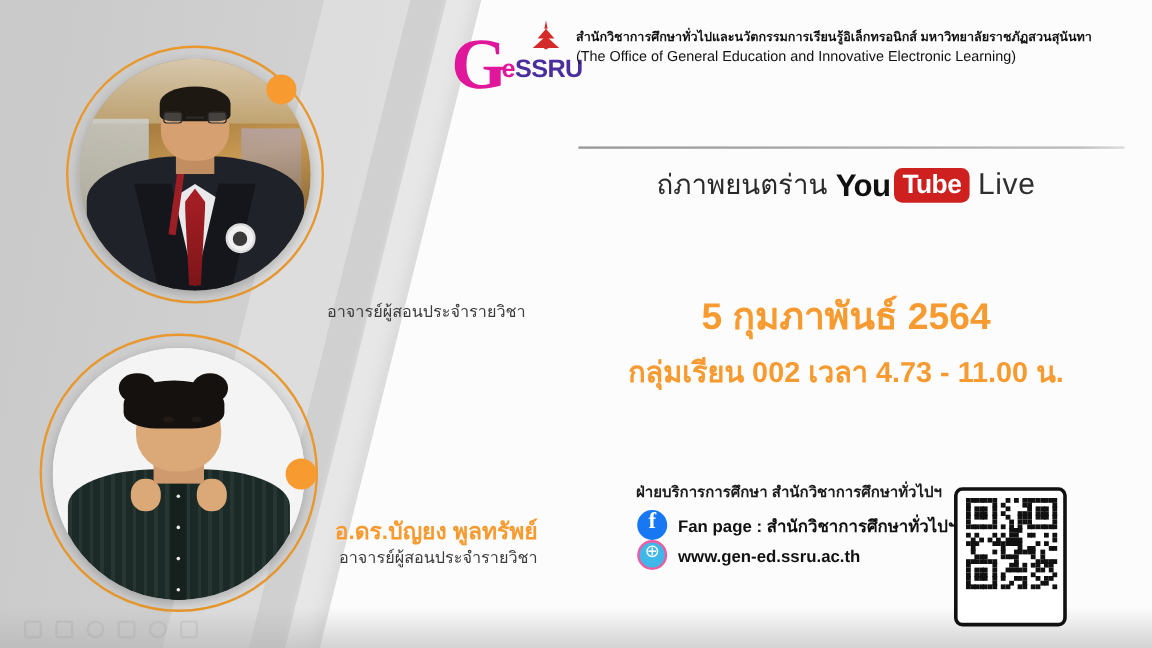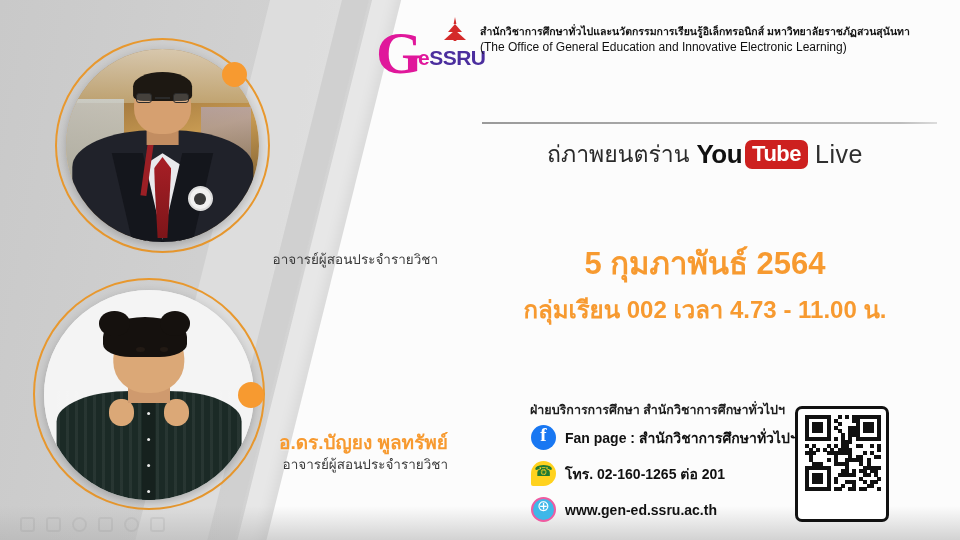--- a/index.html
+++ b/index.html
@@ -123,21 +123,21 @@
 
   .date-line { position:absolute; left:460px; top:238px; width:490px; text-align:center;
      font-size:31px; font-weight:bold; color:#F79A30; }
   .group-line { position:absolute; left:450px; top:290px; width:510px; text-align:center;
      font-size:24px; font-weight:bold; color:#F79A30; }
   .topic-line { position:absolute; left:450px; top:338px; width:510px; text-align:center;
      font-size:23px; font-weight:bold; color:#1c1c1c; }
 
   
   .dept { position:absolute; left:530px; top:400px; font-size:12.5px; color:#1c1c1c; font-weight:bold; }
-  .contacts { position:absolute; left:531px; top:425px; display:flex; flex-direction:column; gap:11px; }
+  .contacts { position:absolute; left:531px; top:425px; display:flex; flex-direction:column; }
   .crow { display:flex; align-items:center; gap:9px; }
   .crow .txt { font-size:14px; font-weight:bold; color:#111; white-space:nowrap; }
   .ic { width:25px; height:25px; flex:0 0 25px; position:relative; }
   .ic-fb { border-radius:50%; background:#1877F2; }
   .ic-fb::after { content:"f"; position:absolute; left:0; right:0; top:-1px; text-align:center;
      color:#fff; font-size:19px; font-weight:bold; font-family:"Liberation Serif",serif; }
   .ic-ph { background:#FFD21E; border-radius:50% 50% 50% 8%; }
   .ic-ph::after { content:"\260E"; position:absolute; left:0; right:0; top:1px; text-align:center;
      color:#1f7a33; font-size:15px; }
   .ic-web { border-radius:50%; background:#3FB7E8; border:2px solid #EF5BA1; }
@@ -254,24 +254,20 @@
 
 
   <div class="date-line">5 กุมภาพันธ์ 2564</div>
   <div class="group-line">กลุ่มเรียน 002 เวลา 4.73 - 11.00 น.</div>
 
   <div class="dept">ฝ่ายบริการการศึกษา สำนักวิชาการศึกษาทั่วไปฯ</div>
   <div class="contacts">
     <div class="crow">
       <span class="ic ic-fb"></span>
       <span class="txt">Fan page : สำนักวิชาการศึกษาทั่วไปฯ</span>
-    </div>
-    <div class="crow">
-      <span class="ic ic-ph"></span>
-      <span class="txt">โทร. 02-160-1265 ต่อ 201</span>
     </div>
     <div class="crow">
       <span class="ic ic-web"></span>
       <span class="txt">www.gen-ed.ssru.ac.th</span>
     </div>
   </div>
 
   <div class="qr-box">
     <div class="qr-grid" id="qr-grid">
         <div class="qr-cell" style="left: 0px; top: 0px; width: 4px; height: 4px;"></div>

